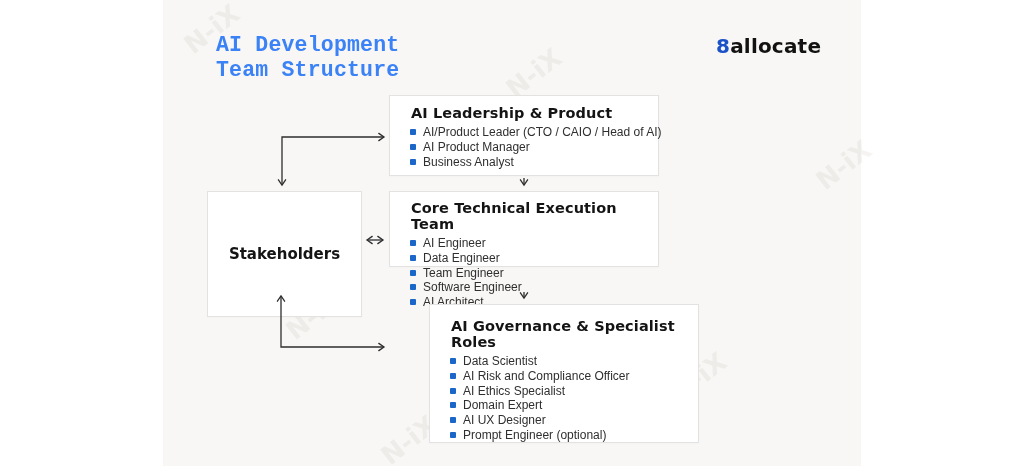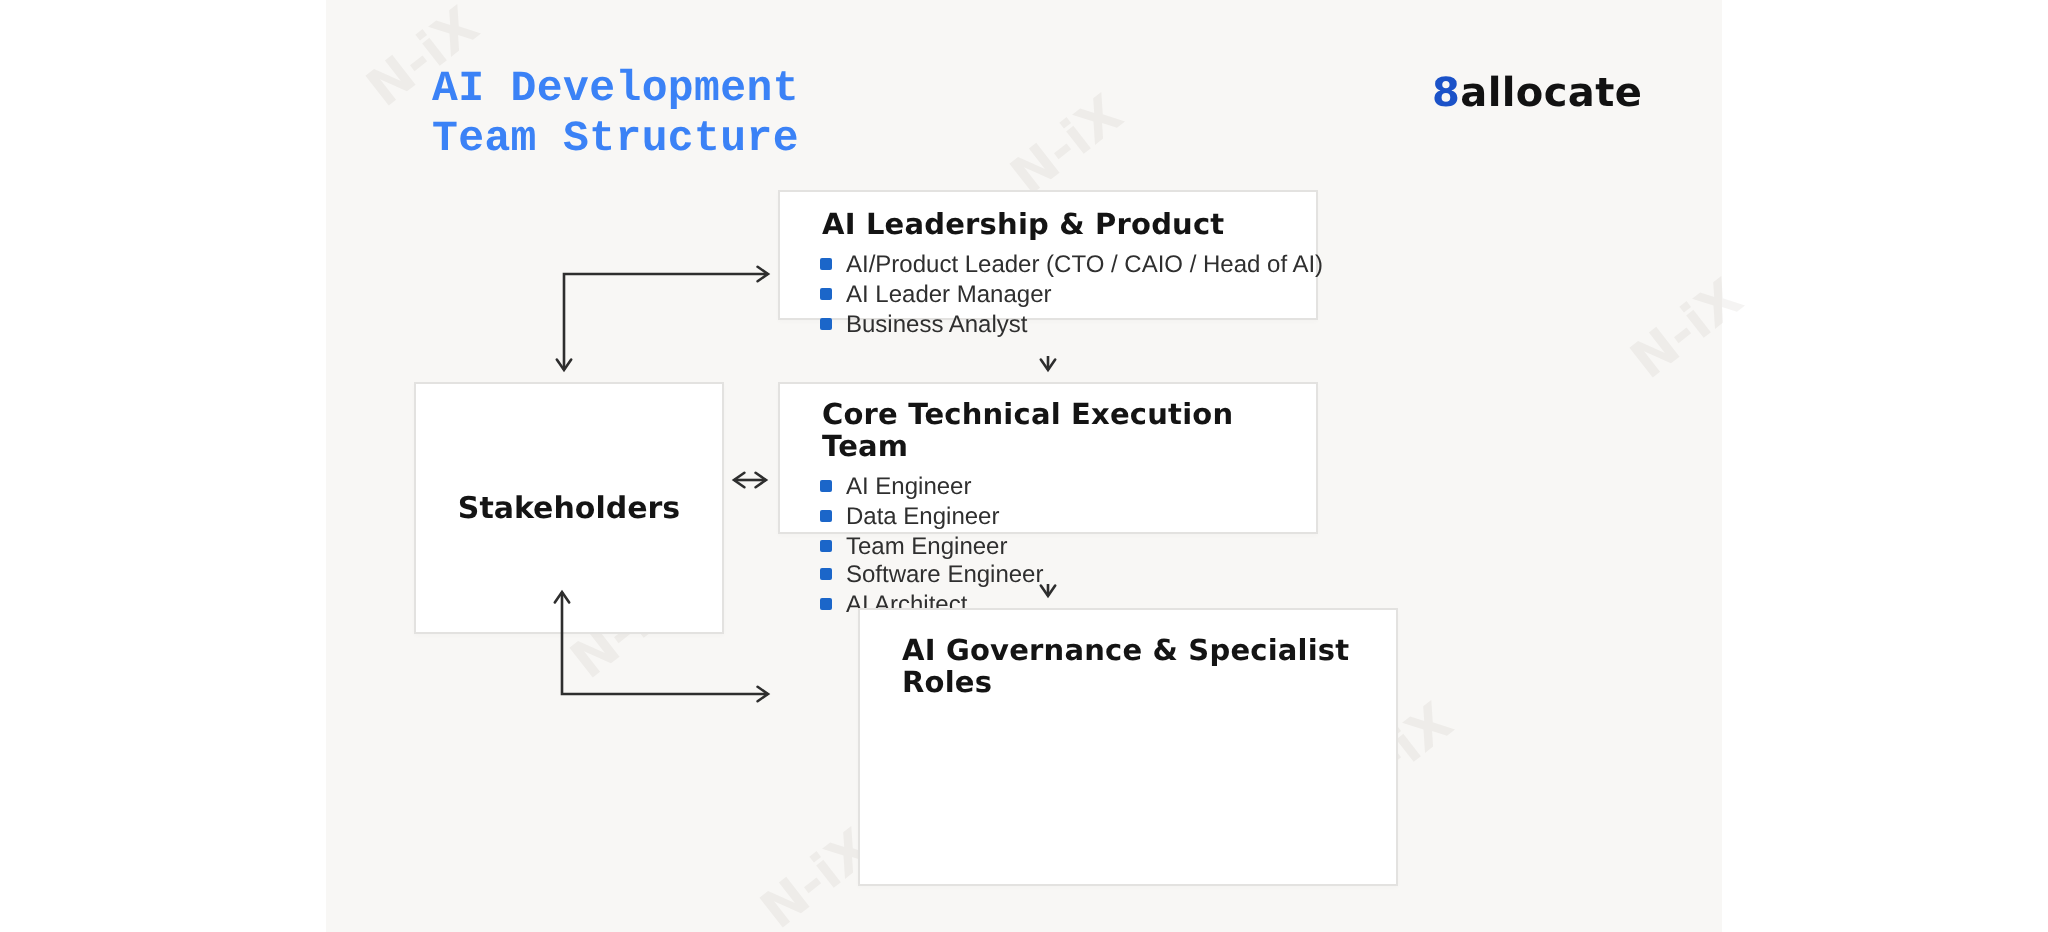--- a/index.html
+++ b/index.html
@@ -43,21 +43,21 @@
   }
 
   .stakeholders {
     left: 207px; top: 191px; width: 155px; height: 126px;
     display: flex; align-items: center; justify-content: center;
     font-family: "DejaVu Sans", sans-serif;
     font-weight: bold; font-size: 15px; color: #141414;
   }
 
   .rolebox { left: 389px; width: 270px; padding: 10px 12px 0 20px; }
-  .rolebox.b0 { top: 95px;  height: 65px;  padding-top: 9px;  }
+  .rolebox.b0 { top: 95px;  height: 81px;  padding-top: 9px;  }
   .rolebox.b1 { top: 191px; height: 76px;  padding-top: 8px;  }
   .rolebox.b2 { top: 304px; height: 139px; padding-top: 13px; margin-left: 40px; }
 
   .rolebox h3 {
     font-family: "DejaVu Sans", sans-serif;
     font-weight: bold; font-size: 14.5px; color: #141414;
     margin: 0 0 4px 1px; letter-spacing: 0.1px;
   }
 
   .rolebox ul { list-style: none; }
@@ -95,38 +95,46 @@
   <div class="logo"><span class="logo-8">8</span><span>allocate</span></div>
 
   <div class="node stakeholders">
     <span>Stakeholders</span>
   </div>
 
   <div class="node rolebox b0">
     <h3>AI Leadership &amp; Product</h3>
     <ul>
         <li>AI/Product Leader (CTO / CAIO / Head of AI)</li>
-        <li>AI Leader Manager</li>
+        <li>AI Product Manager</li>
         <li>Business Analyst</li>
       </ul>
   </div>
 
   <div class="node rolebox b1">
     <h3>Core Technical Execution Team</h3>
     <ul>
         <li>AI Engineer</li>
         <li>Data Engineer</li>
         <li>Team Engineer</li>
         <li>Software Engineer</li>
         <li>AI Architect</li>
       </ul>
   </div>
 
   <div class="node rolebox b2">
     <h3>AI Governance &amp; Specialist Roles</h3>
+    <ul>
+        <li>Data Scientist</li>
+        <li>AI Risk and Compliance Officer</li>
+        <li>AI Ethics Specialist</li>
+        <li>Domain Expert</li>
+        <li>AI UX Designer</li>
+        <li>Prompt Engineer (optional)</li>
+      </ul>
   </div>
 
   <svg class="connectors" width="1024" height="466" viewBox="0 0 1024 466">
     <defs>
       <marker id="arrow" markerUnits="userSpaceOnUse" markerWidth="12" markerHeight="12" refX="0" refY="0" orient="auto" viewBox="-7 -5 12 10" overflow="visible">
         <path d="M-5.2,-3.6 L0,0 L-5.2,3.6" fill="none" stroke="#2e2e2e" stroke-width="1.3" stroke-linecap="round"></path>
       </marker>
       <marker id="arrowrev" markerUnits="userSpaceOnUse" markerWidth="12" markerHeight="12" refX="0" refY="0" orient="auto-start-reverse" viewBox="-7 -5 12 10" overflow="visible">
         <path d="M-5.2,-3.6 L0,0 L-5.2,3.6" fill="none" stroke="#2e2e2e" stroke-width="1.3" stroke-linecap="round"></path>
       </marker>

